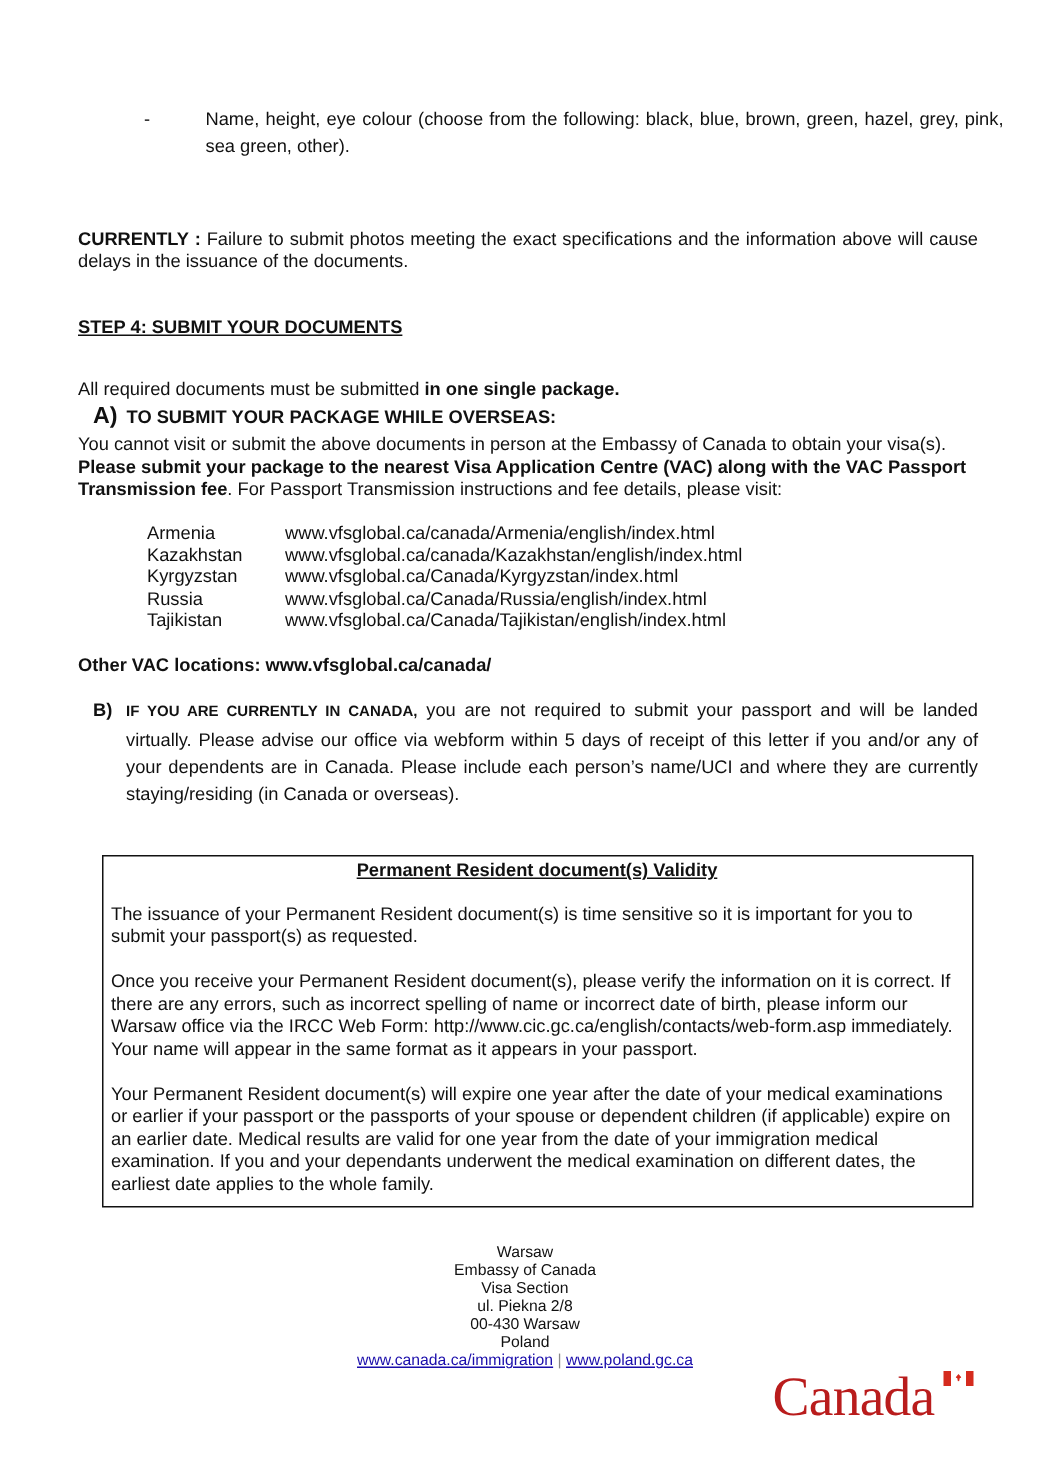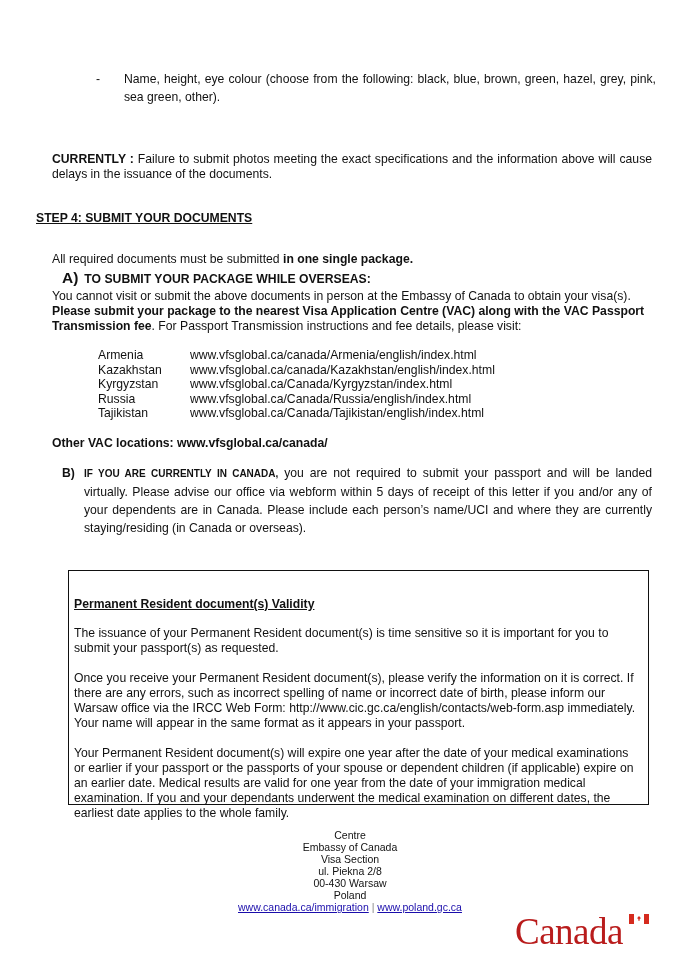--- a/index.html
+++ b/index.html
@@ -3,42 +3,42 @@
   <meta charset="utf-8">
   <style>
     html, body { margin: 0; padding: 0; background: #ffffff; }
     body {
       width: 700px; height: 980px; position: relative; overflow: hidden;
       font-family: "Liberation Sans", sans-serif; color: #111; font-size: 12.2px;
     }
     .abs { position: absolute; }
     .bullet-line { left: 96px; top: 70px; width: 560px; line-height: 18px; }
     .bullet-dash { position: absolute; left: 0; top: 0; }
-    .bullet-text { position: absolute; left: 28px; width: 532px; text-align: justify; text-align-last: left; }
+    .bullet-text { position: absolute; left: 41px; width: 532px; text-align: justify; text-align-last: left; }
     .attention { left: 52px; top: 152px; width: 600px; line-height: 15px; text-align: justify; }
     b { font-weight: bold; }
-    .step-title { left: 36px; top: 211px; font-weight: bold; text-decoration: underline; }
+    .step-title { left: 52px; top: 211px; font-weight: bold; text-decoration: underline; }
     .all-req { left: 52px; top: 240px; margin-top: 12px; }
     .sec-a-head { left: 62px; top: 269px; font-weight: bold; }
     .sec-a-head .big { font-size: 15.5px; margin-right: 6px; }
     .sec-a-body { left: 52px; top: 289px; width: 610px; line-height: 15px; }
     .vac-table { left: 98px; top: 348px; line-height: 14.6px; }
     .vac-row { display: flex; }
     .vac-country { width: 92px; }
     .other-vac { left: 52px; top: 436px; font-weight: bold; }
     .sec-b { left: 62px; top: 464px; width: 590px; line-height: 18px; }
     .sec-b-label { position: absolute; left: 0; top: 0; font-weight: bold; }
     .sec-b-text { position: absolute; left: 22px; width: 568px; text-align: justify; text-align-last: left; }
     .sec-b-text .big { font-weight: bold; font-size: 10px; }
     .validity-box {
       left: 68px; top: 570px; width: 581px; height: 235px;
       border: 1.5px solid #111; box-sizing: border-box; padding: 2px 6px 0 5px;
       line-height: 15px;
     }
-    .box-title { font-weight: bold; text-decoration: underline; margin-bottom: 14px; margin-top: 24px; }
+    .box-title { text-align: center; font-weight: bold; text-decoration: underline; margin-bottom: 14px; }
     .box-p { margin: 0 0 15px 0; }
     .footer { left: 200px; top: 829px; width: 300px; text-align: center; font-size: 10.5px; line-height: 12px; }
     .footer a { color: #1a0dab; text-decoration: underline; }
     .footer .sep { color: #888; }
     .logo { left: 515px; top: 910px; width: 140px; height: 40px; }
     .logo-word { position: absolute; left: 0; top: 0; font-family: "Liberation Serif", serif; font-size: 37px; color: #b91c1c; letter-spacing: -0.5px; }
     .flag { position: absolute; left: 114px; top: 4px; width: 20px; height: 10px; display: flex; }
     .flag .r { width: 5px; background: #d52b1e; }
     .flag .w { width: 10px; background: #fff; position: relative; }
     .flag .w::after { content: ""; position: absolute; left: 3px; top: 2px; width: 4px; height: 5px; background: #d52b1e; clip-path: polygon(50% 0, 100% 45%, 70% 55%, 60% 100%, 40% 100%, 30% 55%, 0 45%); }
@@ -102,21 +102,21 @@
 </div>
 
 <div class="abs validity-box">
   <div class="box-title">Permanent Resident document(s) Validity</div>
   <p class="box-p">The issuance of your Permanent Resident document(s) is time sensitive so it is important for you to submit your passport(s) as requested.</p>
   <p class="box-p">Once you receive your Permanent Resident document(s), please verify the information on it is correct. If there are any errors, such as incorrect spelling of name or incorrect date of birth, please inform our Warsaw office via the IRCC Web Form: http://www.cic.gc.ca/english/contacts/web-form.asp immediately. Your name will appear in the same format as it appears in your passport.</p>
   <p class="box-p">Your Permanent Resident document(s) will expire one year after the date of your medical examinations or earlier if your passport or the passports of your spouse or dependent children (if applicable) expire on an earlier date. Medical results are valid for one year from the date of your immigration medical examination. If you and your dependants underwent the medical examination on different dates, the earliest date applies to the whole family.</p>
 </div>
 
 <div class="abs footer">
-  <div>Centre</div>
+  <div>Warsaw</div>
   <div>Embassy of Canada</div>
   <div>Visa Section</div>
   <div>ul. Piekna 2/8</div>
   <div>00-430 Warsaw</div>
   <div>Poland</div>
   <div>
     <a>www.canada.ca/immigration</a>
     <span class="sep">|</span>
     <a>www.poland.gc.ca</a>
   </div>

